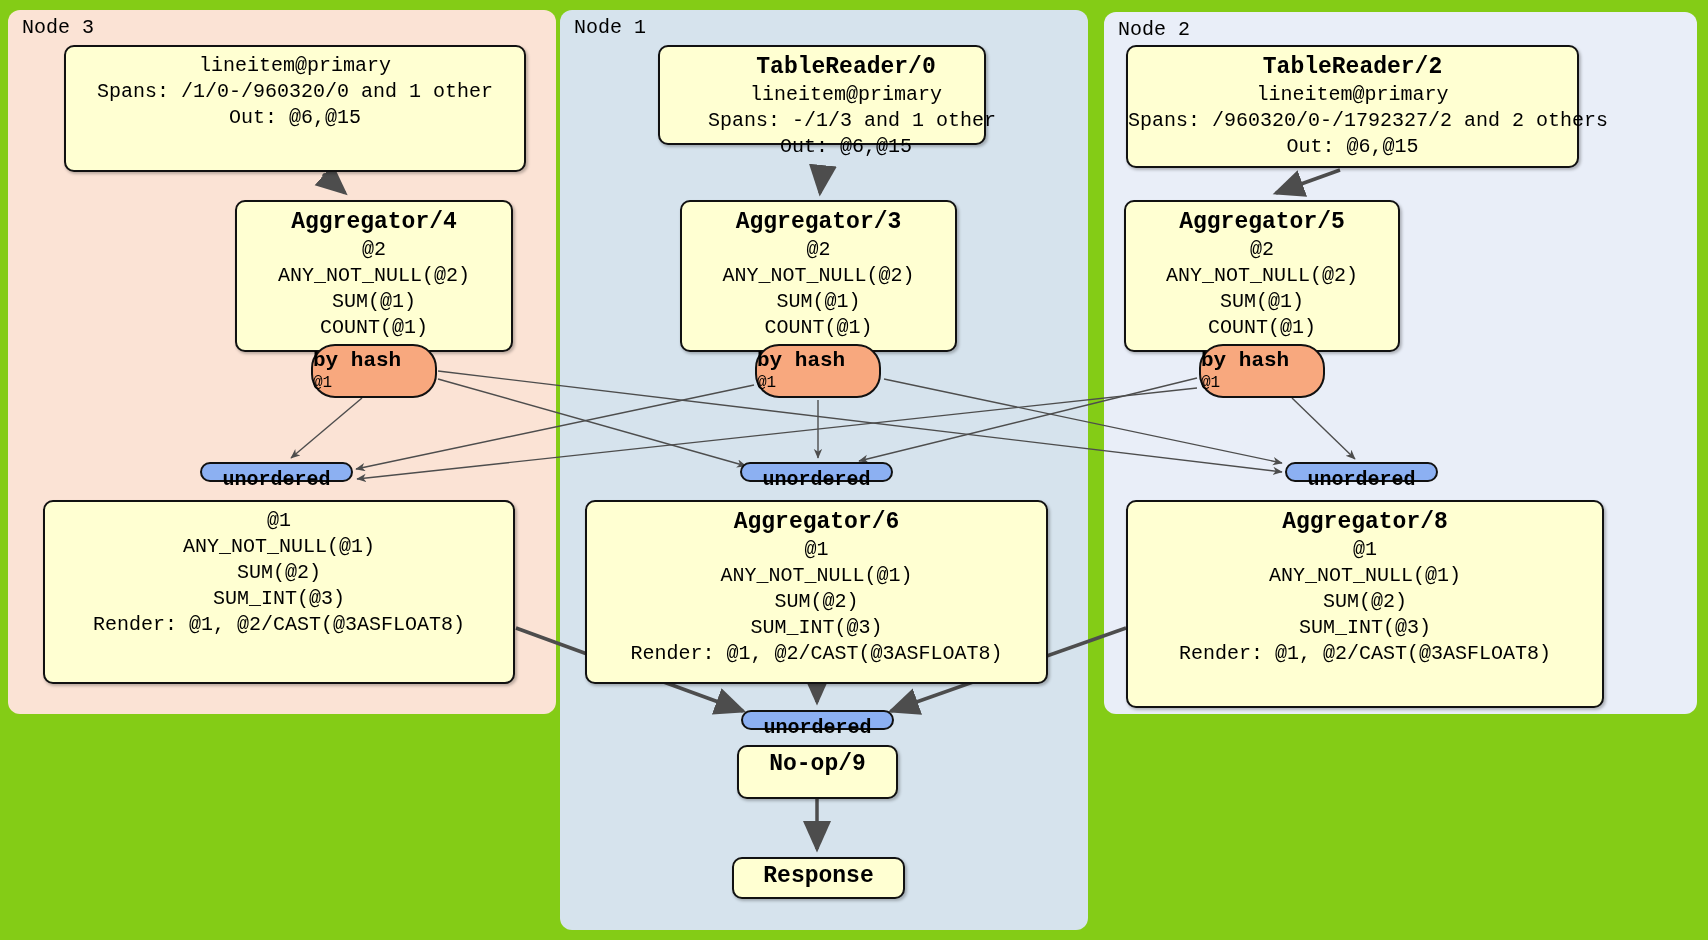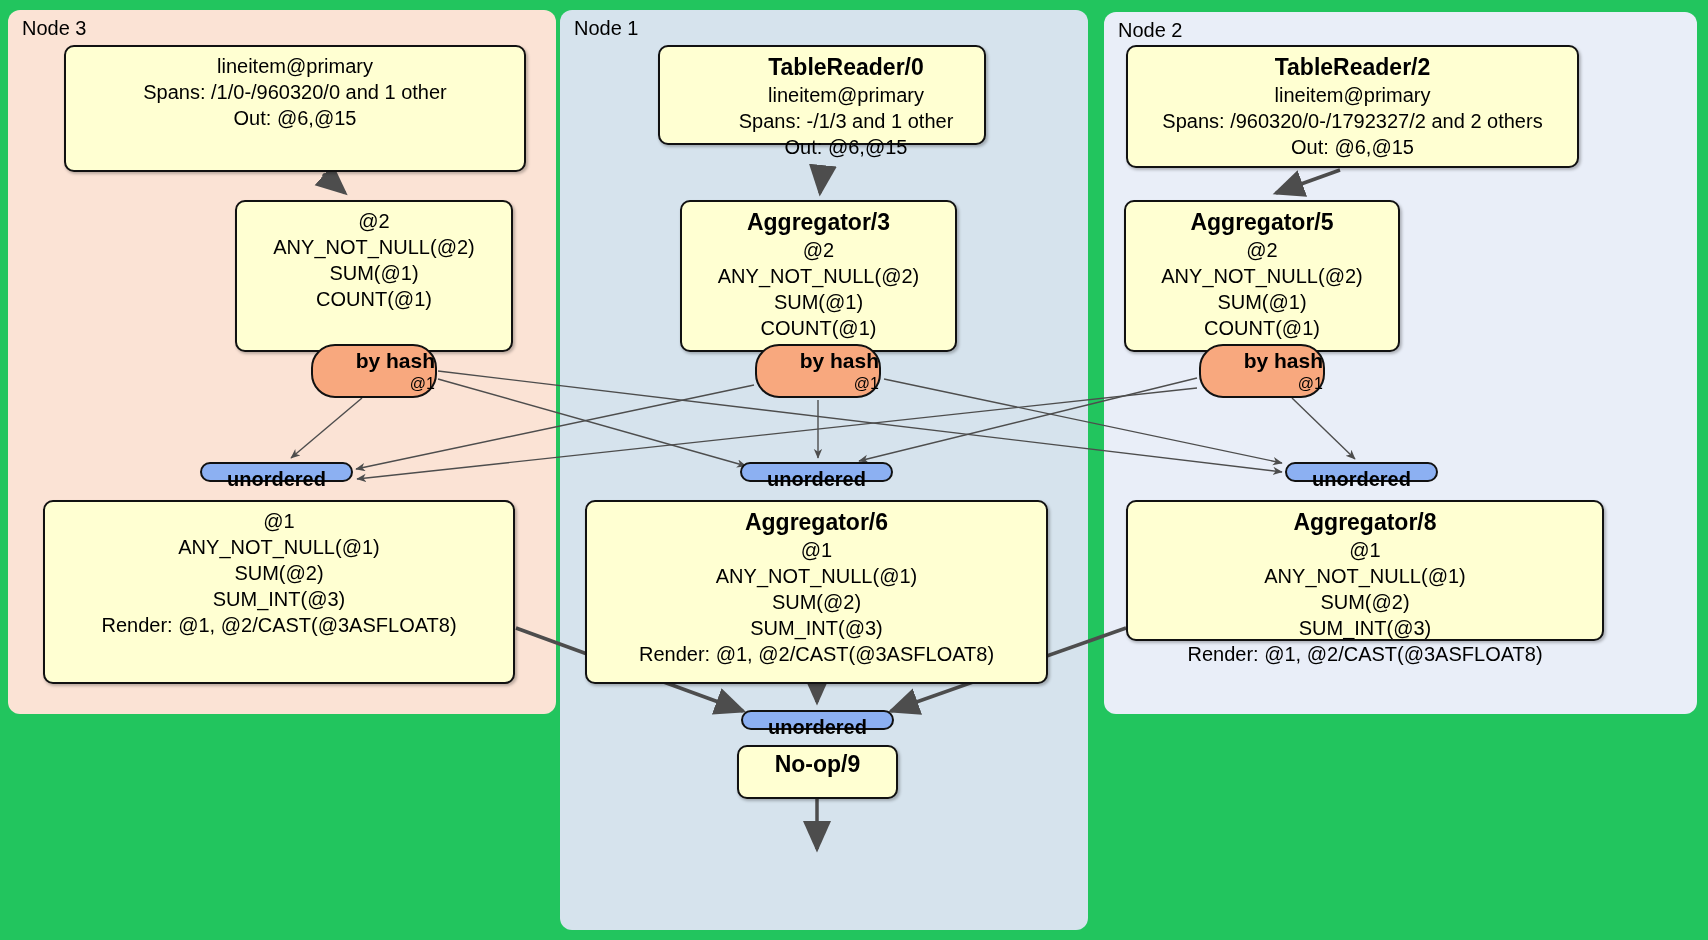--- a/index.html
+++ b/index.html
@@ -1,19 +1,19 @@
 <!DOCTYPE html>
 <html style="--region-node3: #fbe3d5; --region-node1: #d6e3ed; --region-node2: #e9eef8; --box-fill: #ffffd2; --router-fill: #f8a87e; --sync-fill: #8cb0f2; --edge: #4d4d4d;"><head>
 <meta charset="utf-8">
 <style>
   html,body { margin:0; padding:0; background:#ffffff; }
   #canvas {
     position:relative; width:1708px; height:940px;
-    background:#22c55e; overflow:hidden;
-    font-family:Liberation Sans, sans-serif; color:#000;
+    background:#84cc16; overflow:hidden;
+    font-family:Liberation Mono, monospace; color:#000;
   }
   .region {
     position:absolute; border-radius:12px; z-index:1;
   }
   #region-node3 { left:8px;    top:10px; width:548px; height:704px; background:var(--region-node3,#fbe3d5); }
   #region-node1 { left:560px;  top:10px; width:528px; height:920px; background:var(--region-node1,#d6e3ed); }
   #region-node2 { left:1104px; top:12px; width:593px; height:702px; background:var(--region-node2,#e9eef8); }
   .region-label {
     position:absolute; left:14px; top:6px; font-size:20px; line-height:24px; color:#000;
   }
@@ -30,28 +30,28 @@
   .box .title { font-weight:bold; font-size:23px; line-height:29px; white-space:nowrap; }
   .box .line  { font-size:20px; line-height:26px; white-space:nowrap; }
   #tr1  { left:64px;   top:45px;  width:462px; height:127px; }
   #tr0  { left:658px;  top:45px;  width:328px; height:100px;padding-left:48px; }
   #tr2  { left:1126px; top:45px;  width:453px; height:123px; }
   #agg4 { left:235px;  top:200px; width:278px; height:152px; }
   #agg3 { left:680px;  top:200px; width:277px; height:152px; }
   #agg5 { left:1124px; top:200px; width:276px; height:152px; }
   #agg7 { left:43px;   top:500px; width:472px; height:184px; }
   #agg6 { left:585px;  top:500px; width:463px; height:184px; }
-  #agg8 { left:1126px; top:500px; width:478px; height:141px; }
+  #agg8 { left:1126px; top:500px; width:478px; height:208px; }
   #noop { left:737px;  top:745px; width:161px; height:54px; padding-top:3px; }
   #resp { left:732px;  top:857px; width:173px; height:42px; padding-top:3px; }
   .router {
     position:absolute; z-index:4; width:126px; height:54px;
     background:var(--router-fill,#f8a87e);
     border:2px solid #111; border-radius:24px;
-    text-align:right; box-sizing:border-box; padding-top:2px;
+    text-align:left; box-sizing:border-box; padding-top:2px;
   }
   .router .rt { font-weight:bold; font-size:21px; line-height:26px; }
   .router .rd { font-size:16px; line-height:19px; }
   #hash3 { left:311px;  top:344px; }
   #hash1 { left:755px;  top:344px; }
   #hash2 { left:1199px; top:344px; }
   .sync {
     position:absolute; z-index:4; width:153px; height:20px;
     background:var(--sync-fill,#8cb0f2);
     border:2px solid #111; border-radius:18px;
@@ -117,20 +117,21 @@
     <div class="line">Out: @6,@15</div>
   </div>
   <div class="box" id="tr2">
     <div class="title">TableReader/2</div>
     <div class="line">lineitem@primary</div>
     <div class="line">Spans: /960320/0-/1792327/2 and 2 others</div>
     <div class="line">Out: @6,@15</div>
   </div>
 
   <div class="box" id="agg4">
+    <div class="title">Aggregator/4</div>
     <div class="line">@2</div>
     <div class="line">ANY_NOT_NULL(@2)</div>
     <div class="line">SUM(@1)</div>
     <div class="line">COUNT(@1)</div>
   </div>
   <div class="box" id="agg3">
     <div class="title">Aggregator/3</div>
     <div class="line">@2</div>
     <div class="line">ANY_NOT_NULL(@2)</div>
     <div class="line">SUM(@1)</div>
@@ -183,14 +184,17 @@
     <div class="line">SUM(@2)</div>
     <div class="line">SUM_INT(@3)</div>
     <div class="line">Render: @1, @2/CAST(@3ASFLOAT8)</div>
   </div>
 
   <div class="sync" id="unf">unordered</div>
 
   <div class="box" id="noop">
     <div class="title">No-op/9</div>
   </div>
+  <div class="box" id="resp">
+    <div class="title">Response</div>
+  </div>
 
 </div>
 
 </body></html>

